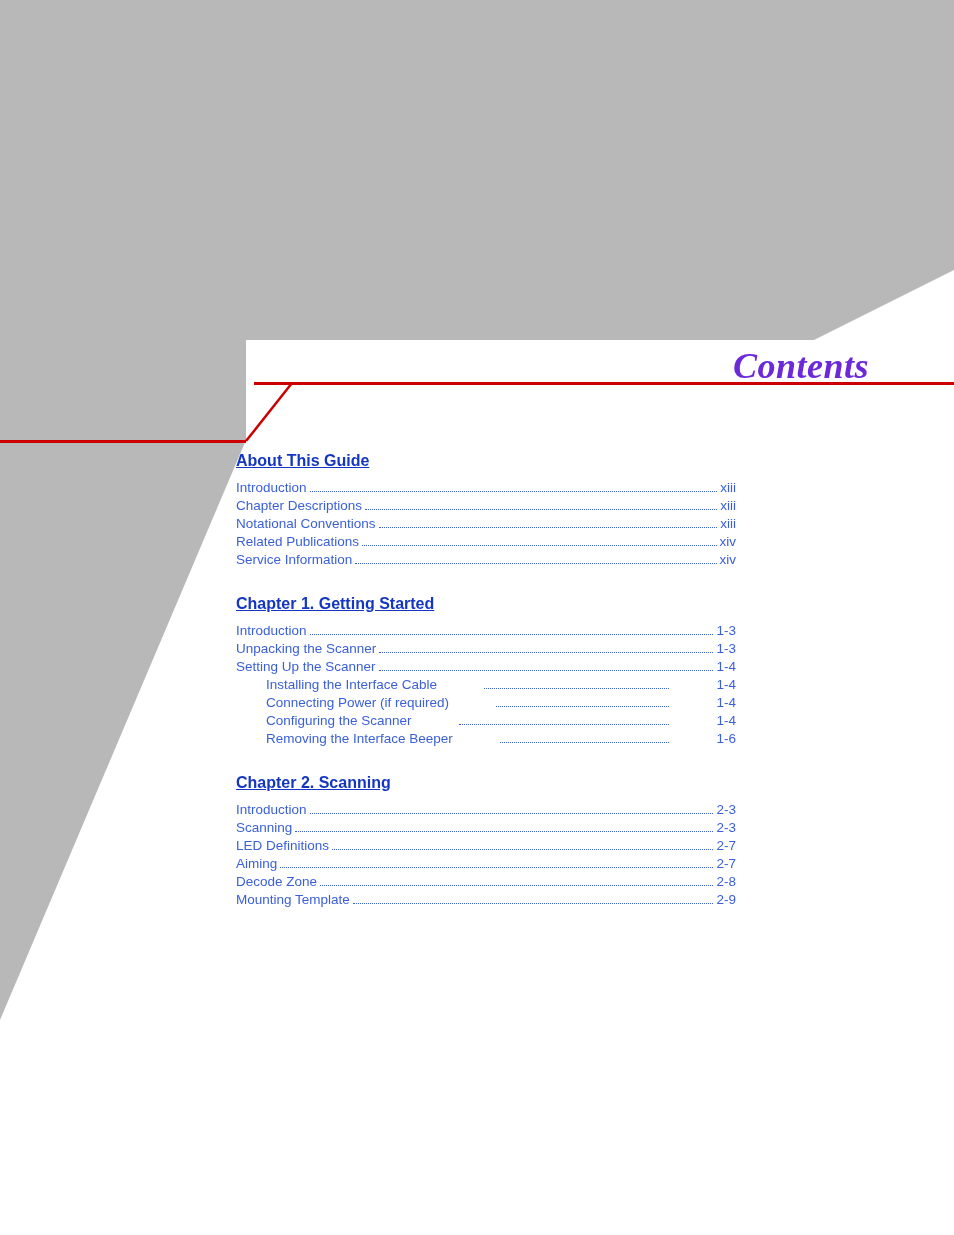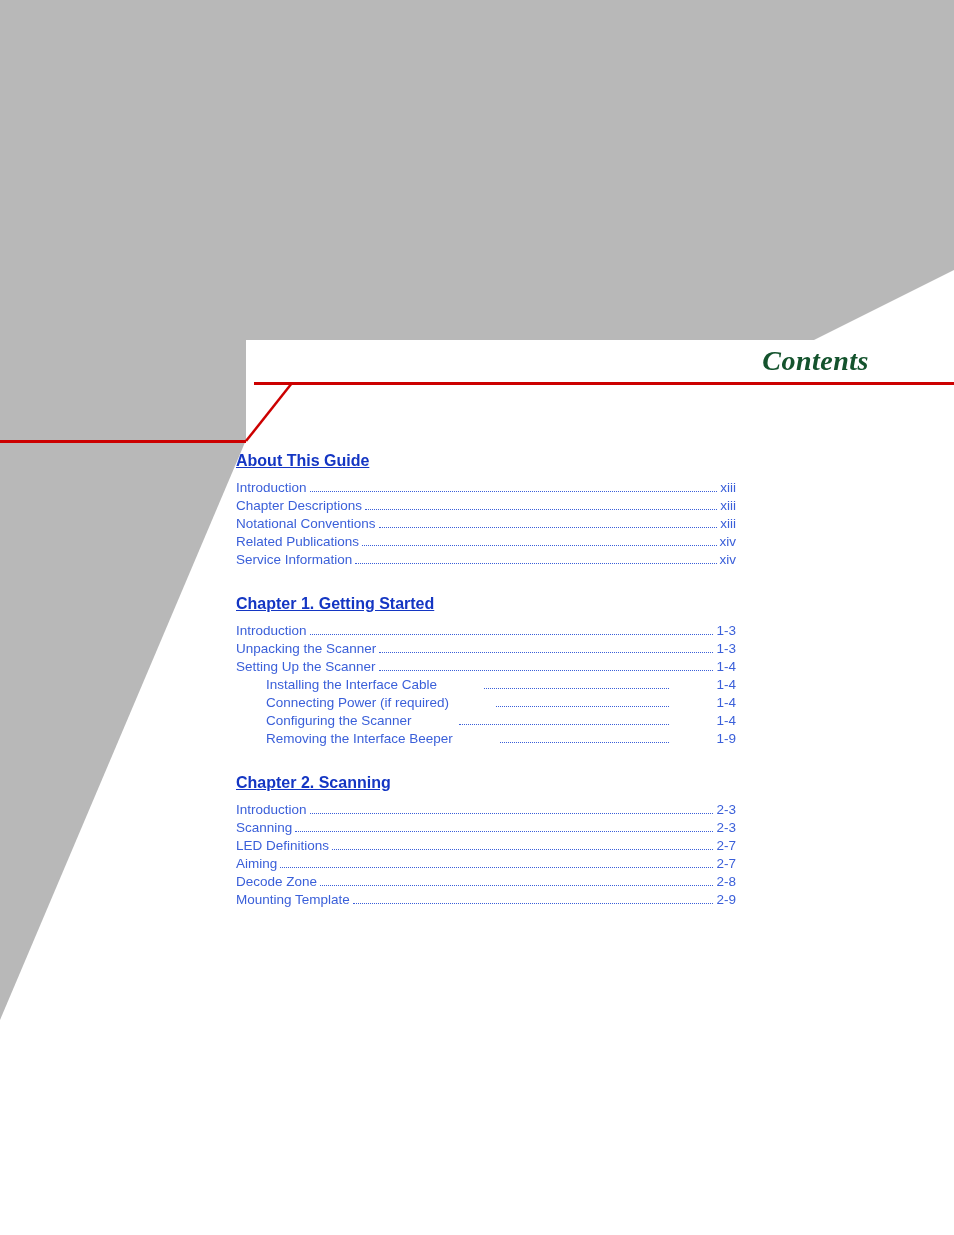--- a/index.html
+++ b/index.html
@@ -40,22 +40,22 @@
       background: #ffffff;
       clip-path: polygon(0 100%, 100% 0, 100% 100%);
     }
     .title {
       position: absolute;
       right: 85px;
       top: 345px;
       font-family: "Times New Roman", Times, serif;
       font-style: italic;
       font-weight: bold;
-      font-size: 28px;
-      color: #14532d;
+      font-size: 36px;
+      color: #6d28d9;
       letter-spacing: 0.5px;
     }
     .red-line-top {
       position: absolute;
       top: 382px;
       right: 0;
       width: 700px;
       height: 2.5px;
       background: #cc0000;
     }
@@ -182,21 +182,21 @@
         <span class="toc-page">1-4</span>
       </div>
       <div class="toc-entry indent">
         <span class="toc-label">Configuring the Scanner</span>
         <span class="toc-dots"></span>
         <span class="toc-page">1-4</span>
       </div>
       <div class="toc-entry indent">
         <span class="toc-label">Removing the Interface Beeper</span>
         <span class="toc-dots"></span>
-        <span class="toc-page">1-9</span>
+        <span class="toc-page">1-6</span>
       </div>
       <div class="section-title">Chapter 2. Scanning</div>
       <div class="toc-entry">
         <span class="toc-label">Introduction</span>
         <span class="toc-dots"></span>
         <span class="toc-page">2-3</span>
       </div>
       <div class="toc-entry">
         <span class="toc-label">Scanning</span>
         <span class="toc-dots"></span>

